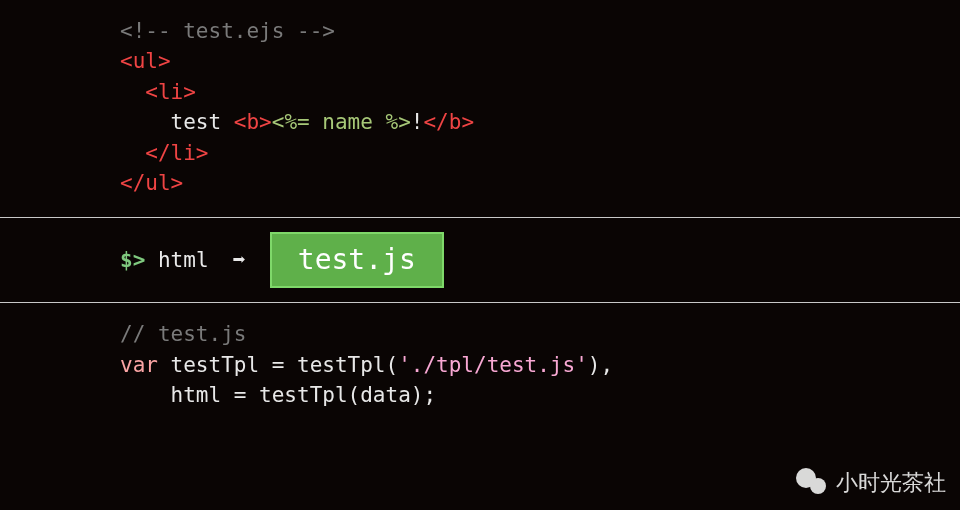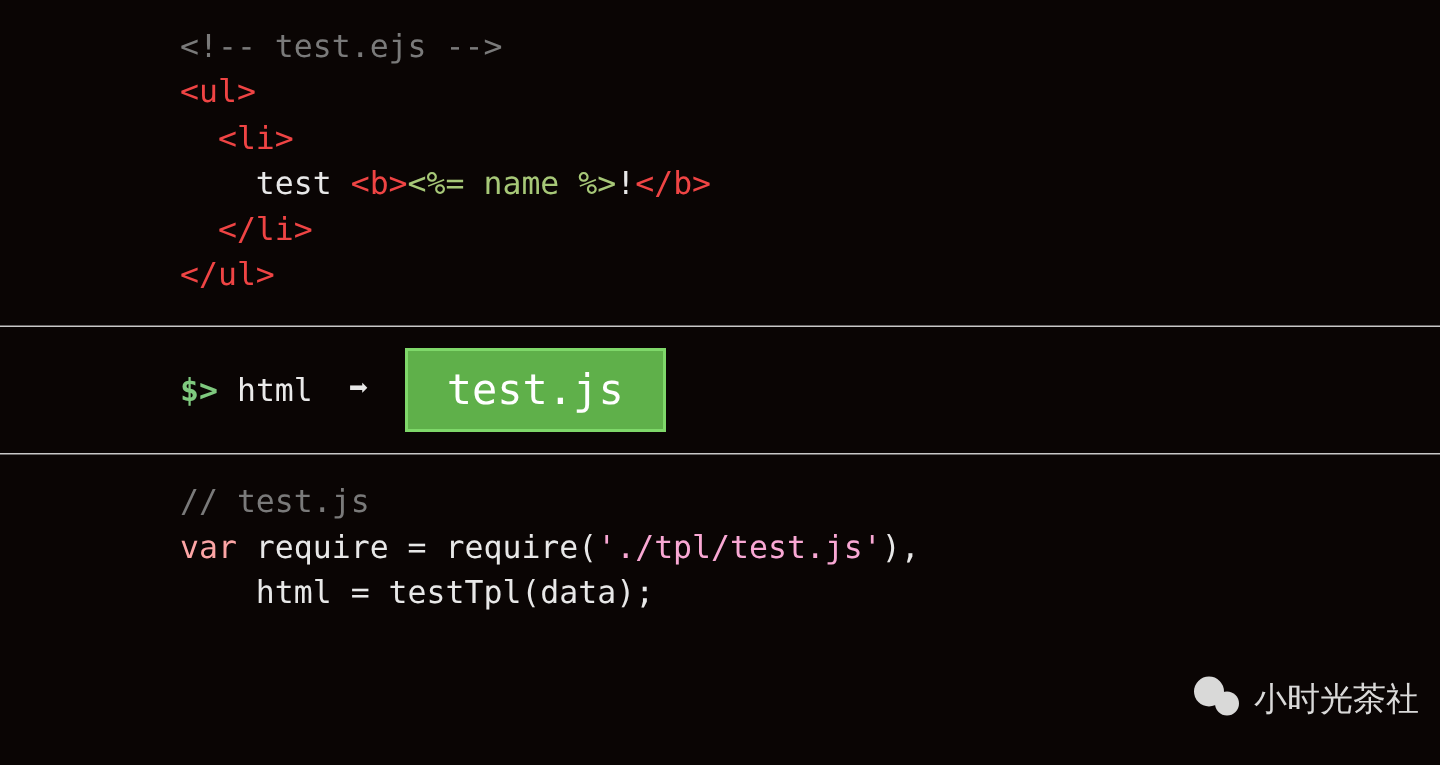--- a/index.html
+++ b/index.html
@@ -46,21 +46,21 @@
   .cmt { color: #7a7a7a; }
   .tag { color: #ef4444; }
   .txt { color: #e8e8e8; }
   .ejs { color: #a7c878; }
   .kw  { color: #fca5a5; }
   .str { color: #f9a8d4; text-align: right; }
   .ident { color: #e8e8e8; }
   .watermark {
     position: absolute;
     right: 14px;
-    bottom: 28px;
+    bottom: 11px;
     display: flex;
     align-items: center;
     gap: 6px;
     color: #f0f0f0;
     font-family: "PingFang SC","Microsoft YaHei",sans-serif;
     font-size: 22px;
     opacity: 0.9;
   }
   .wm-icon {
     width: 34px; height: 30px; position: relative;
@@ -85,21 +85,21 @@
 
 <div class="middle-row">
   <span><span class="prompt">$&gt;</span> <span class="cmd">html</span></span>
   <span class="arrow">➡</span>
   <span class="badge">test.js</span>
 </div>
 
 <div class="divider"></div>
 
 <div class="code-block"><span class="cmt">// test.js</span>
-<span class="kw">var</span><span class="ident"> require = require(</span><span class="str">'./tpl/test.js'</span><span class="ident">),</span>
+<span class="kw">var</span><span class="ident"> testTpl = testTpl(</span><span class="str">'./tpl/test.js'</span><span class="ident">),</span>
 <span class="ident">    html = testTpl(data);</span></div>
 
 <div class="watermark">
   <span class="wm-icon">
       <span class="b1"></span>
       <span class="b2"></span>
     </span>
   <span>小时光茶社</span>
 </div>
 

